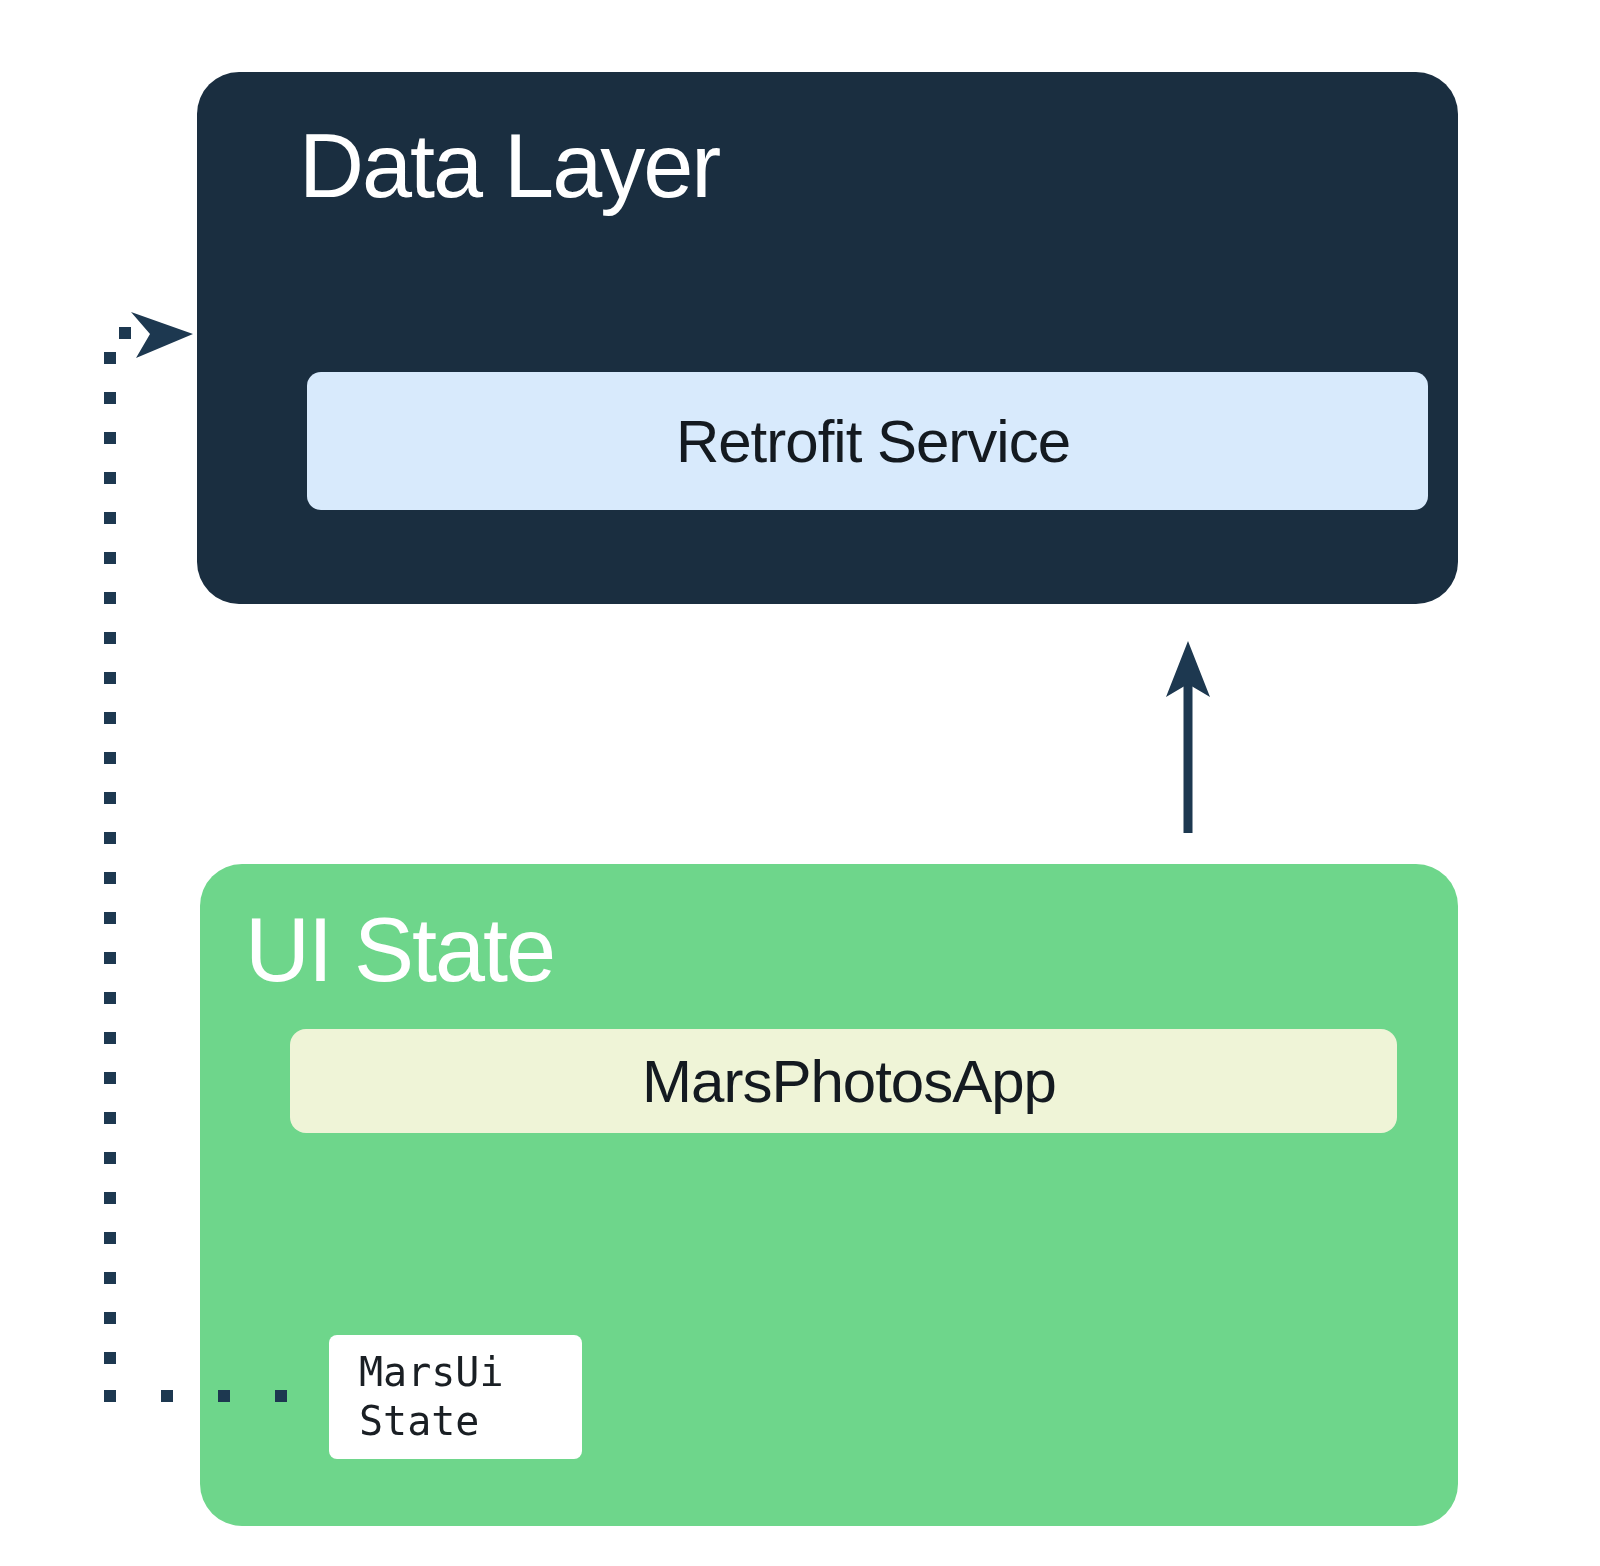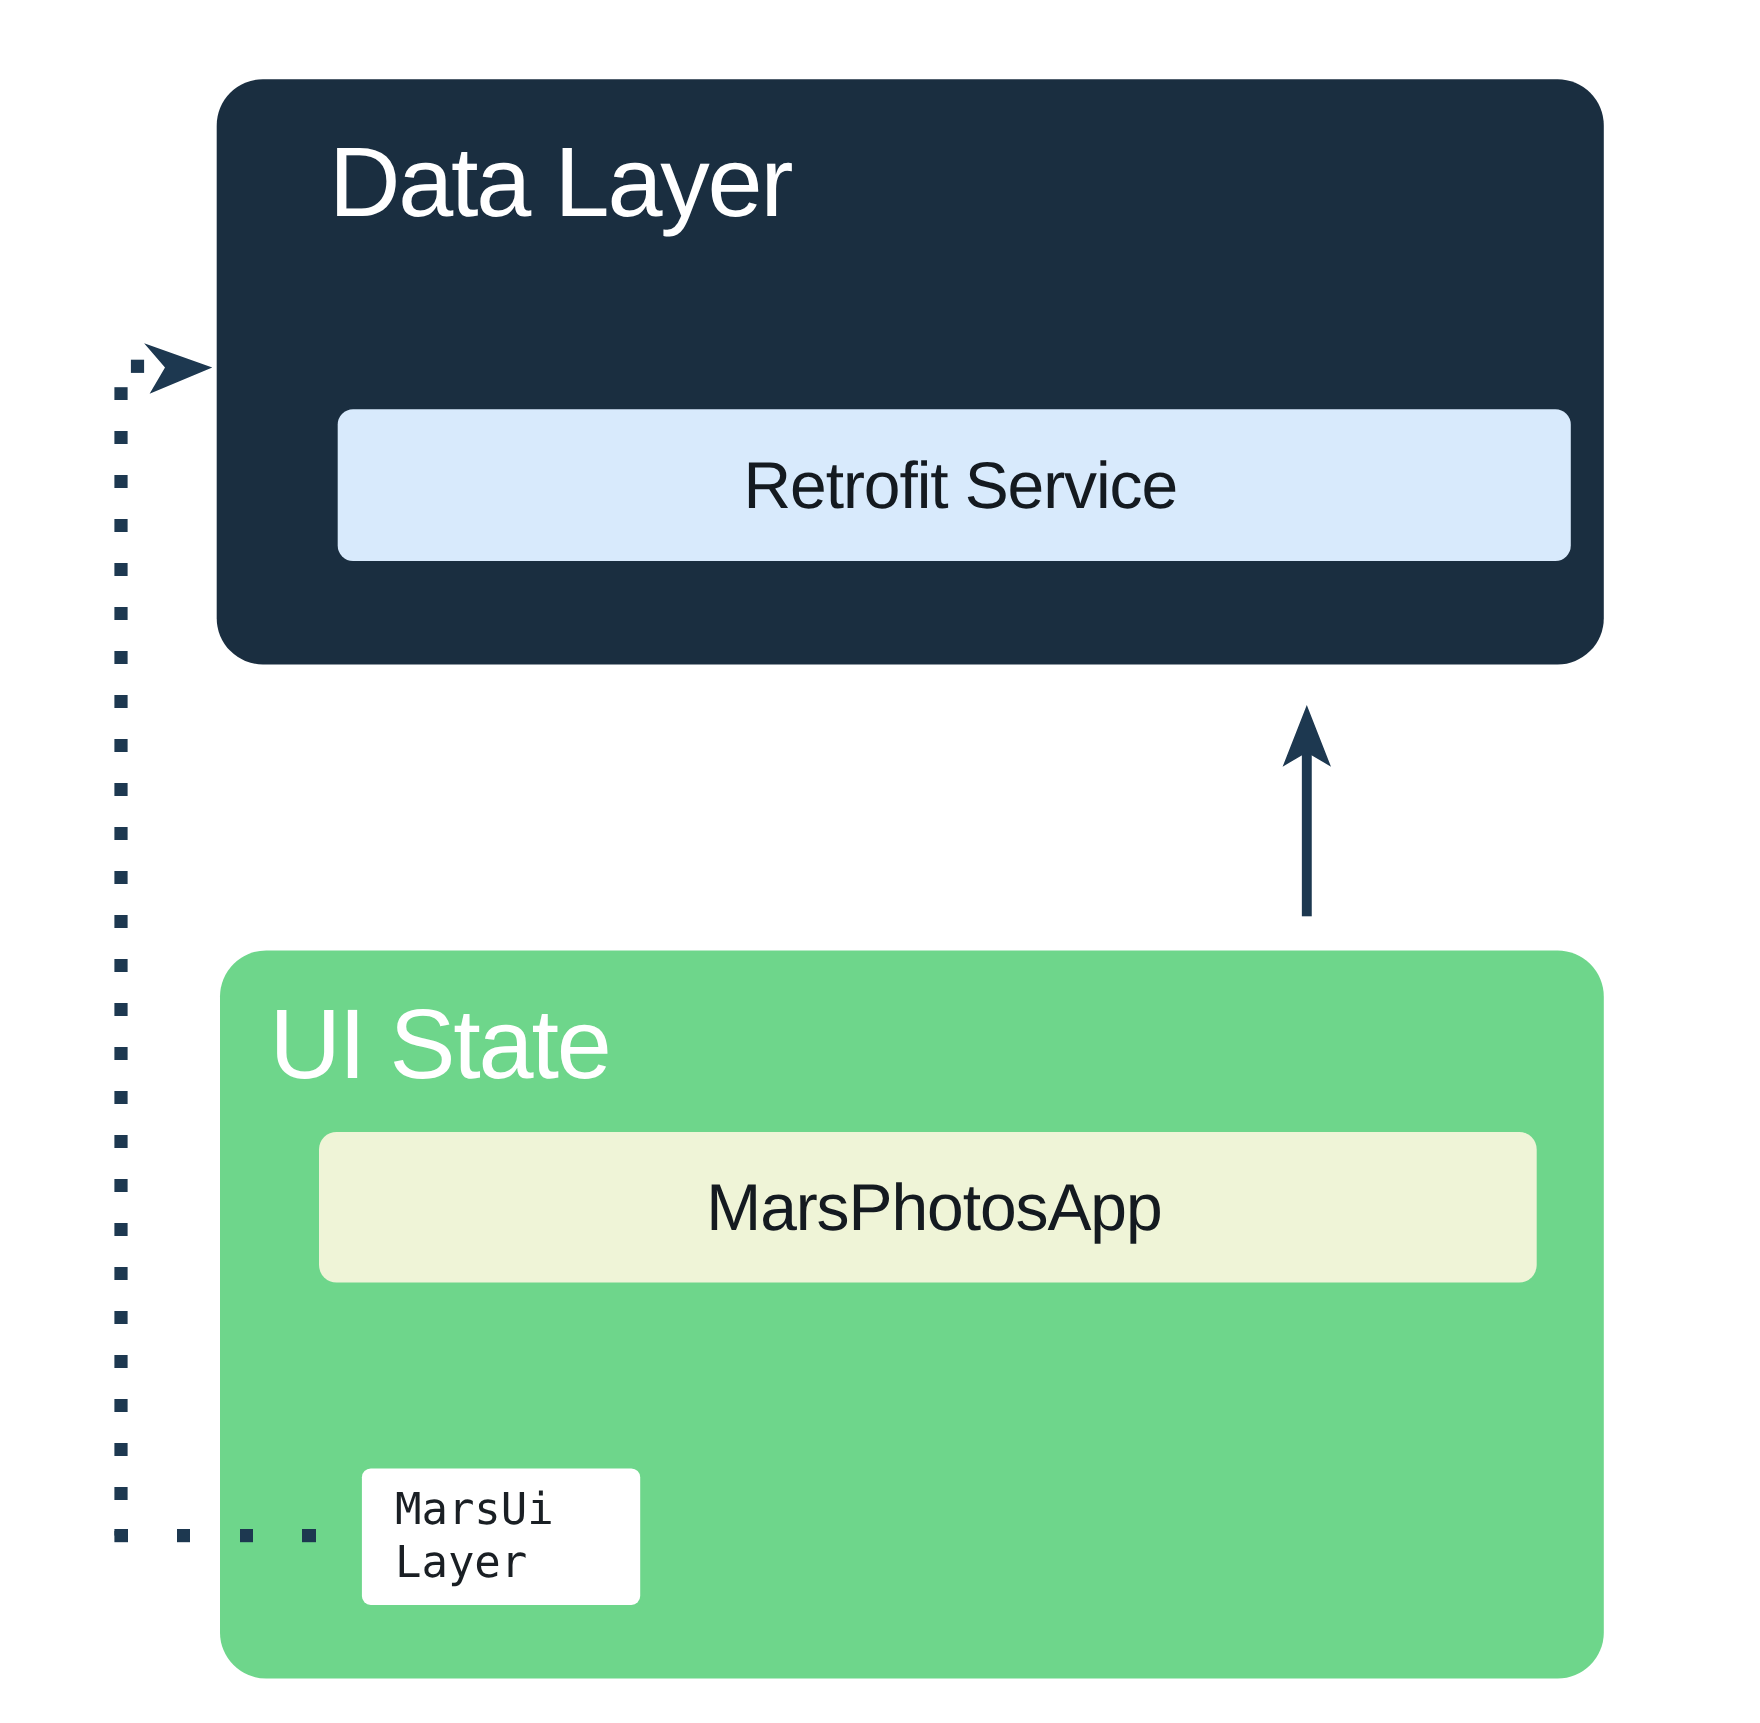--- a/index.html
+++ b/index.html
@@ -64,21 +64,21 @@
     top: 300px;
     width: 1110px;
     height: 138px;
     background: #D8EAFC;
     border-radius: 14px;
   }
   .photos-app-box {
     left: 90px;
     top: 165px;
     width: 1096px;
-    height: 137px;
+    height: 104px;
     background: #EFF4D7;
   }
   .view-model-box {
     left: 90px;
     top: 377px;
     width: 1096px;
     height: 136px;
     background: #D8EAFC;
   }
   .state-badge {
@@ -158,21 +158,21 @@
 
   <div class="layer-box ui-layer">
     <div class="layer-title">UI State</div>
     <div class="inner-box photos-app-box">
       <span class="inner-label">MarsPhotosApp</span>
     </div>
   </div>
 
   <div class="state-badge">
     <div>MarsUi</div>
-    <div>Layer</div>
+    <div>State</div>
   </div>
 
   <div class="dotted-h"></div>
   <div class="dotted-v"></div>
   <div class="dotted-extra"></div>
   <svg class="chevron-arrowhead" width="72" height="60" viewBox="0 0 72 60" aria-hidden="true">
     <polygon points="5,9 67,31 10,55 24,31" fill="#1D3850"></polygon>
   </svg>
 
 </div>

